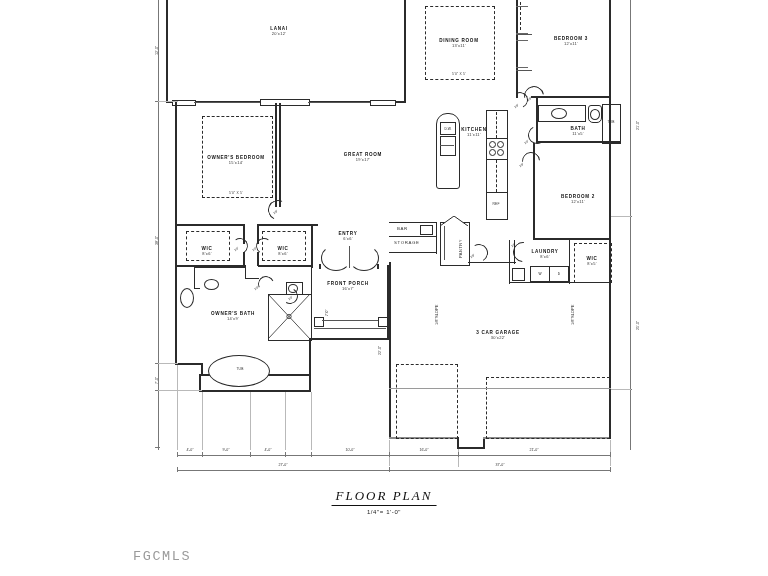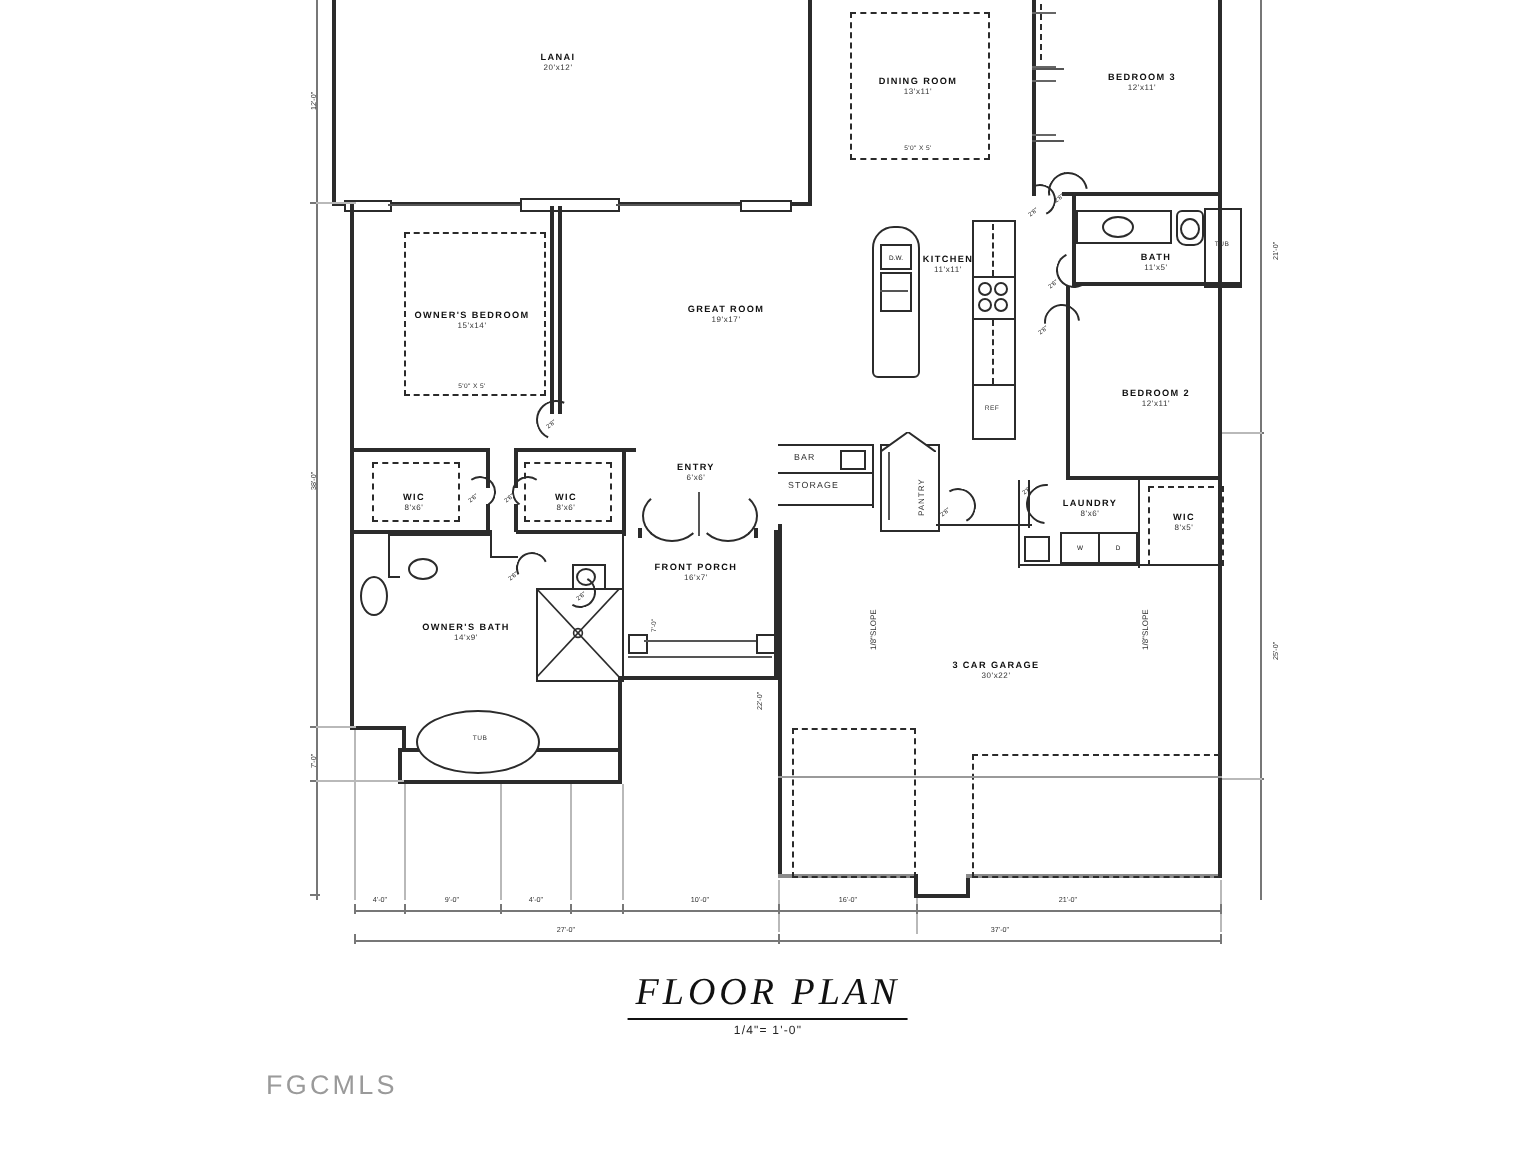--- a/index.html
+++ b/index.html
@@ -48,21 +48,21 @@
   .swingtxt{position:absolute;font-size:3px;color:#222;
             transform:rotate(-38deg);}
 
   
   .oval{position:absolute;border:1px solid #2b2b2b;border-radius:50%;background:#fff;}
   .circ{position:absolute;border:1px solid #2b2b2b;border-radius:50%;background:#fff;}
 
   
   #title{position:absolute;left:50%;transform:translateX(-50%);text-align:center;}
   #title .t{font-family:"Liberation Serif",serif;font-style:italic;
-            font-size:19px;letter-spacing:2px;color:#111;
+            font-size:13px;letter-spacing:2px;color:#111;
             border-bottom:1.4px solid #111;padding:0 4px 1px;display:inline-block;}
   #title .s{font-size:6px;color:#222;margin-top:3px;letter-spacing:.6px;}
   #wm{position:absolute;font-size:13.5px;color:#9a9a9a;letter-spacing:1.6px;
       font-family:"Liberation Sans",sans-serif;}
 </style>
 </head>
 <body>
 
 <div id="sheet">
 
@@ -393,15 +393,15 @@
 
   <div class="dimtxt" style="left:424px;top:448px;opacity:0;">16'-0"</div>
   <div class="dimtxt" style="left:534px;top:448px;opacity:0;">21'-0"</div>
   <div class="vtiny" style="left:378px;top:355px;font-size:3.6px;">22'-0"</div>
 
   <div id="title" style="top:486px;">
     <div class="t">FLOOR PLAN</div>
     <div class="s">1/4"= 1'-0"</div>
   </div>
 
-  <div id="wm" style="left:133px;top:535px;">FGCMLS</div>
+  <div id="wm" style="left:133px;top:549px;font-family:Liberation Mono, monospace;">FGCMLS</div>
 
 </div>
 
 </body></html>

